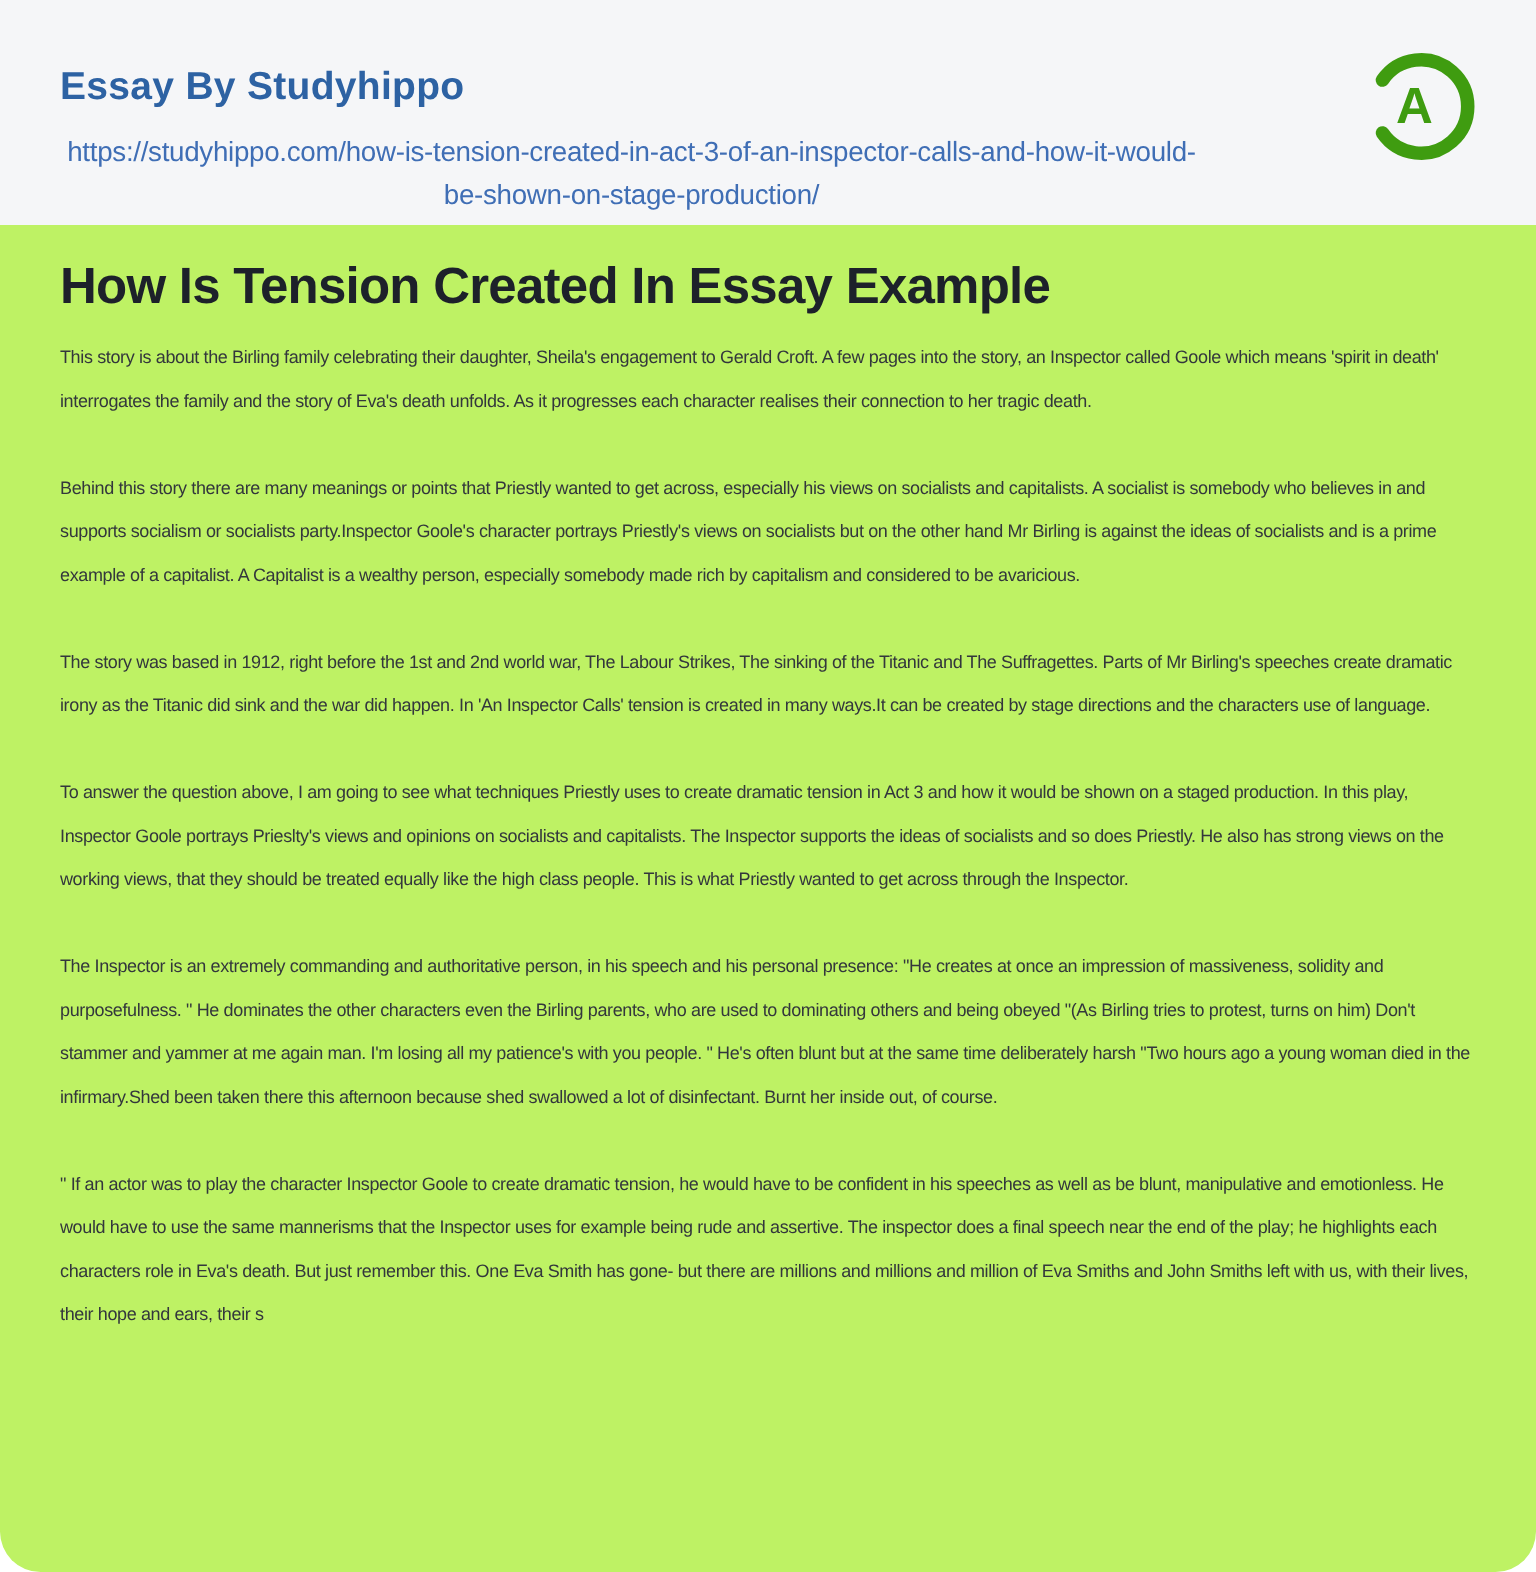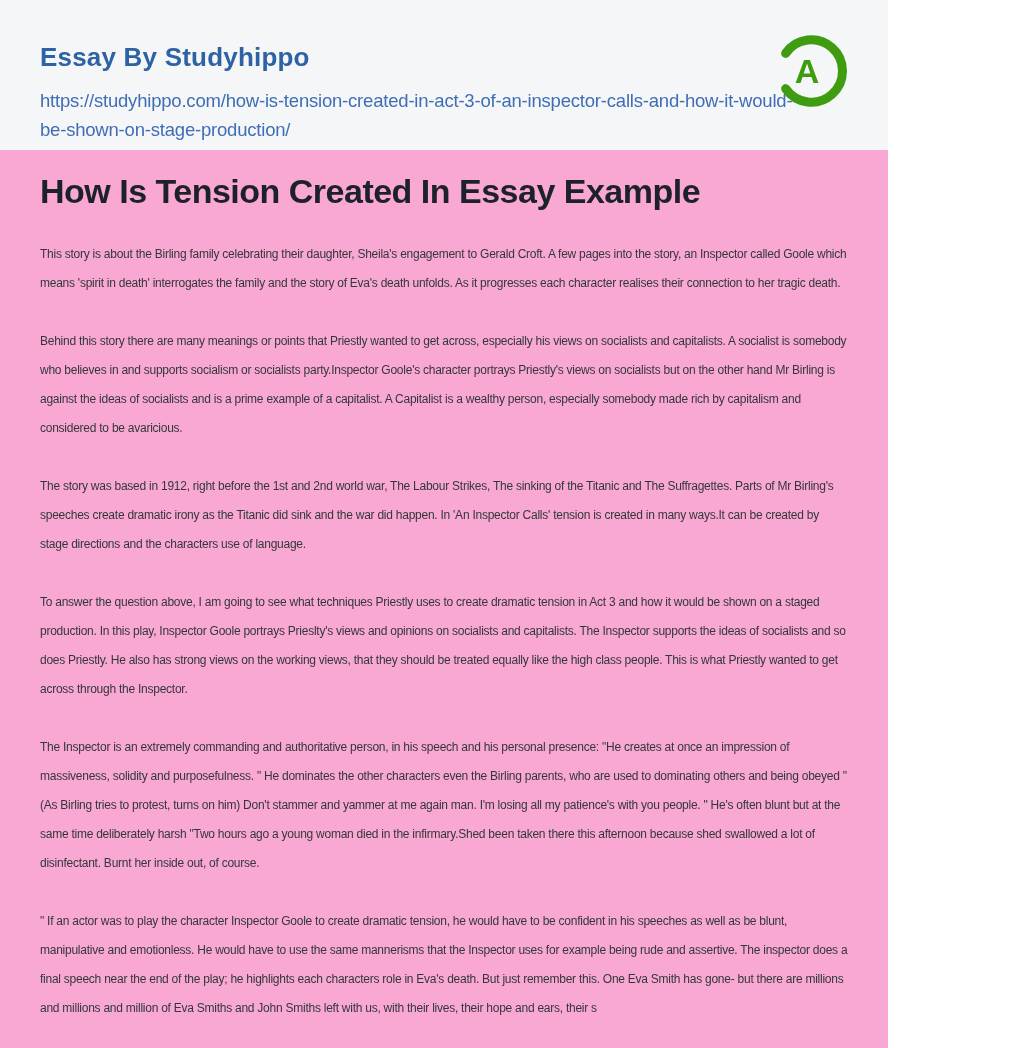--- a/index.html
+++ b/index.html
@@ -4,21 +4,21 @@
 <style>
   * { margin: 0; padding: 0; box-sizing: border-box; }
   html, body { width: 1024px; }
   body {
     width: 1024px;
     height: 1048px;
     background: #ffffff;
     font-family: "Liberation Sans", sans-serif;
     overflow: hidden;
   }
-  .page { width: 888px; height: 1048px; position: relative; background: #f9a8d4; }
+  .page { width: 1024px; height: 1048px; position: relative; background: #bef264; border-radius: 27px; }
 
   
   .header {
     background: #f5f6f8;
     height: 150px;
     padding: 40px 40px 0 40px;
     position: relative;
   }
   .brand {
     color: #2d62a3;
@@ -31,20 +31,21 @@
     display: block;
     color: #3f6eb5;
     font-size: 18.5px;
     line-height: 29px;
     letter-spacing: -0.2px;
     max-width: 762px;
     margin-top: 13px;
     text-decoration: none;
     word-break: break-word;
     cursor: pointer;
+    text-align: center;
   }
   .logo {
     position: absolute;
     top: 28px;
     right: 38px;
     width: 82px;
     height: 86px;
   }
   .logo svg { display: block; width: 82px; height: 86px; }
   .logo-letter {
@@ -60,21 +61,21 @@
   }
 
   
   .content { padding: 19px 40px 0 40px; }
   .title {
     color: #1d212a;
     font-size: 34px;
     line-height: 44px;
     font-weight: bold;
     letter-spacing: -0.5px;
-    margin-bottom: 27px;
+    margin-bottom: 11px;
   }
   .para {
     color: #33373c;
     font-size: 12px;
     line-height: 29px;
     letter-spacing: -0.25px;
     margin-bottom: 29px;
   }
 </style>
 </head>

